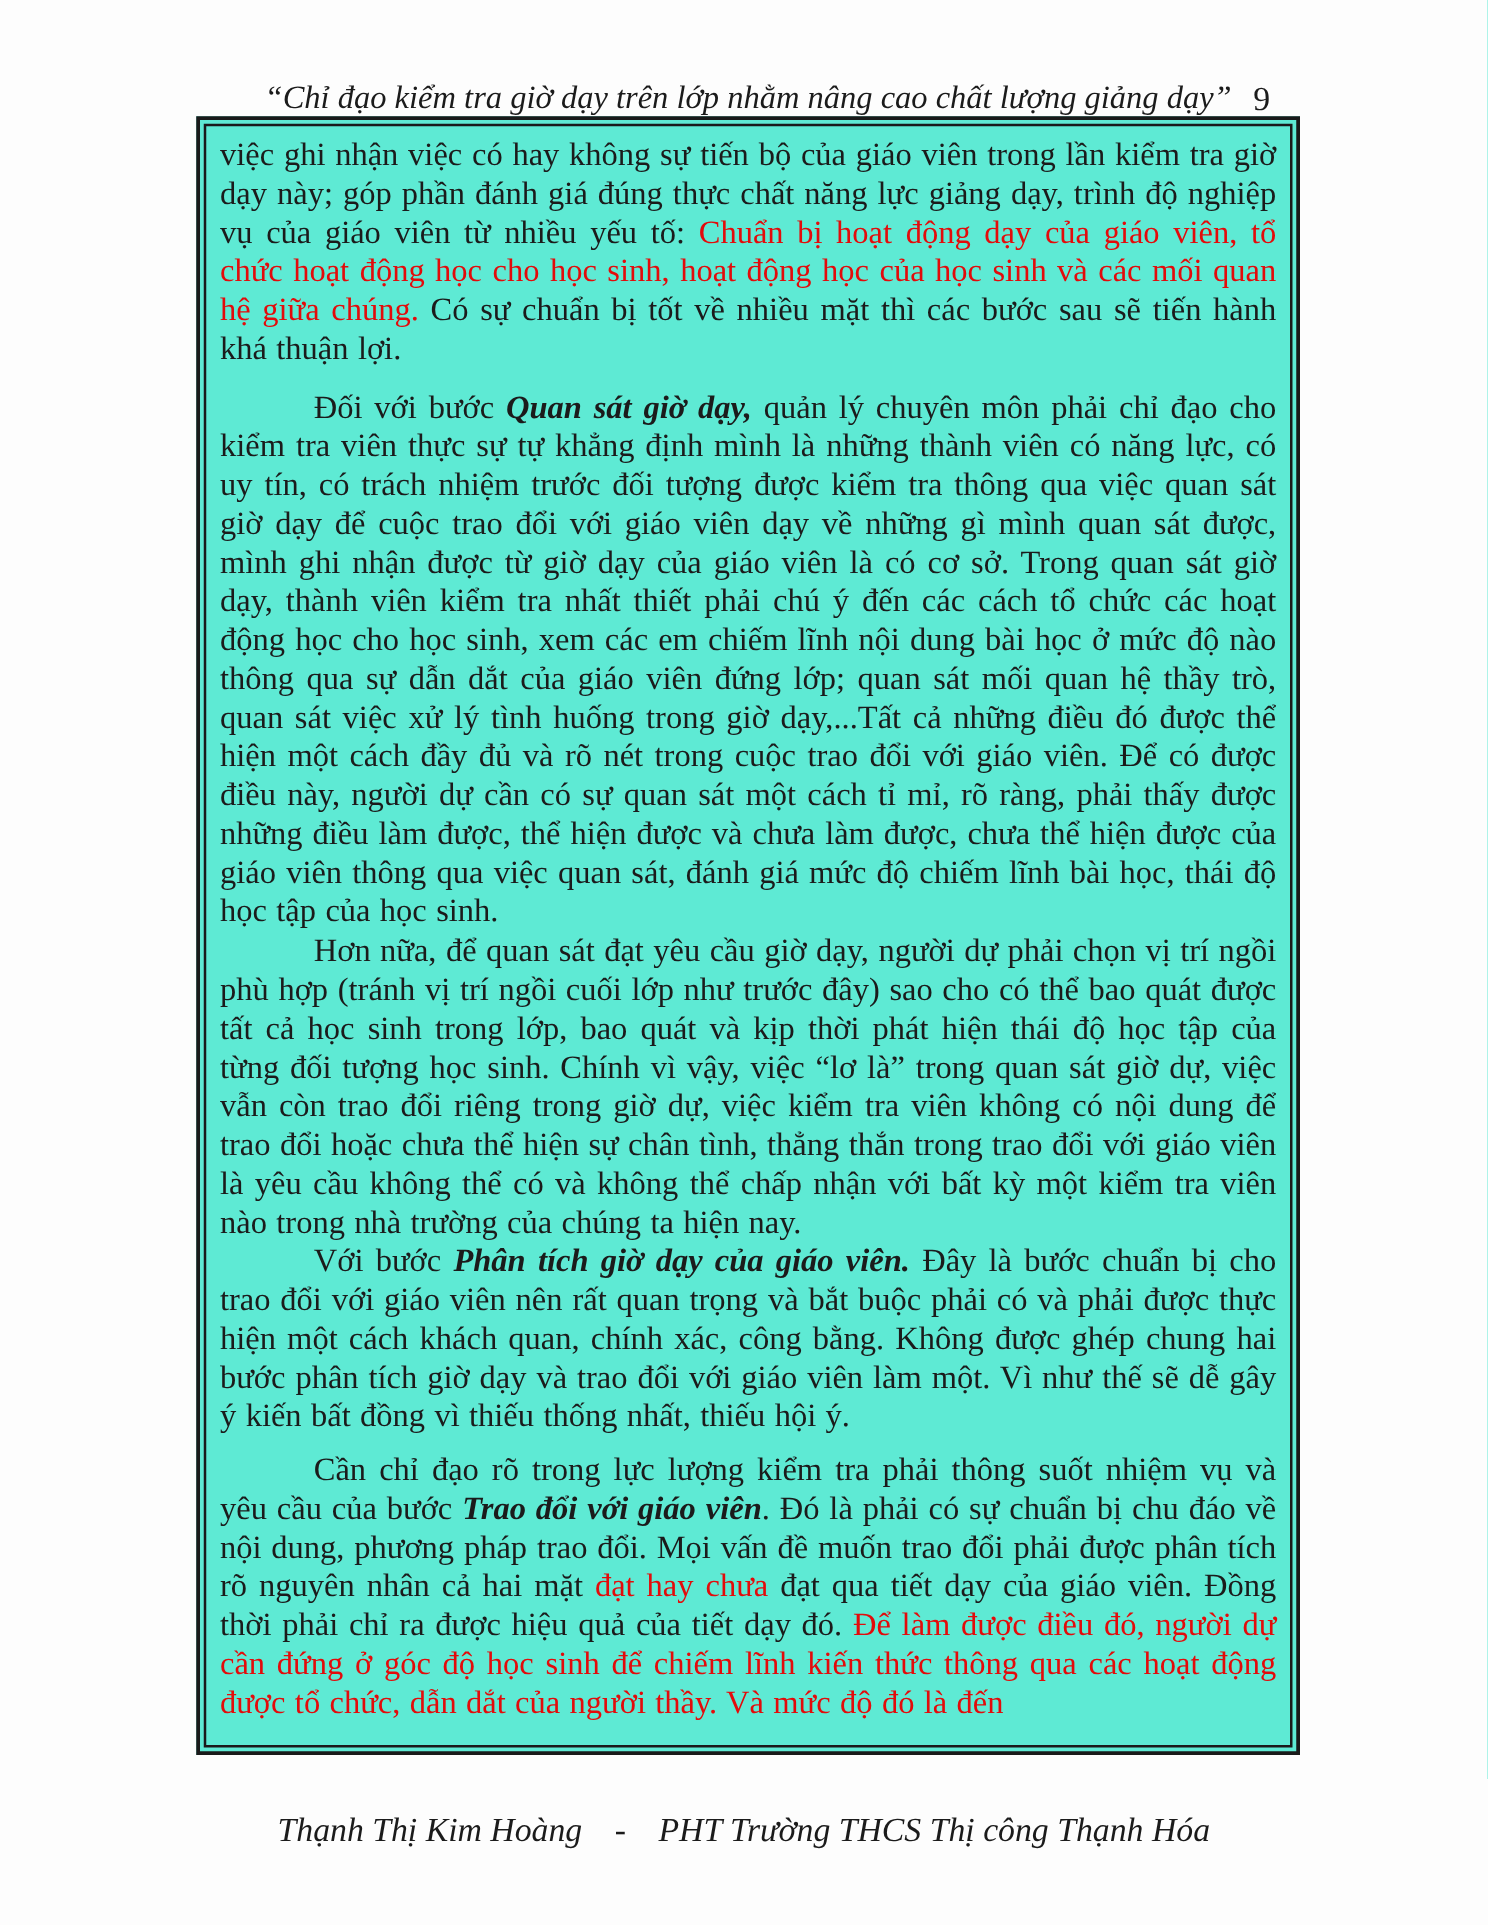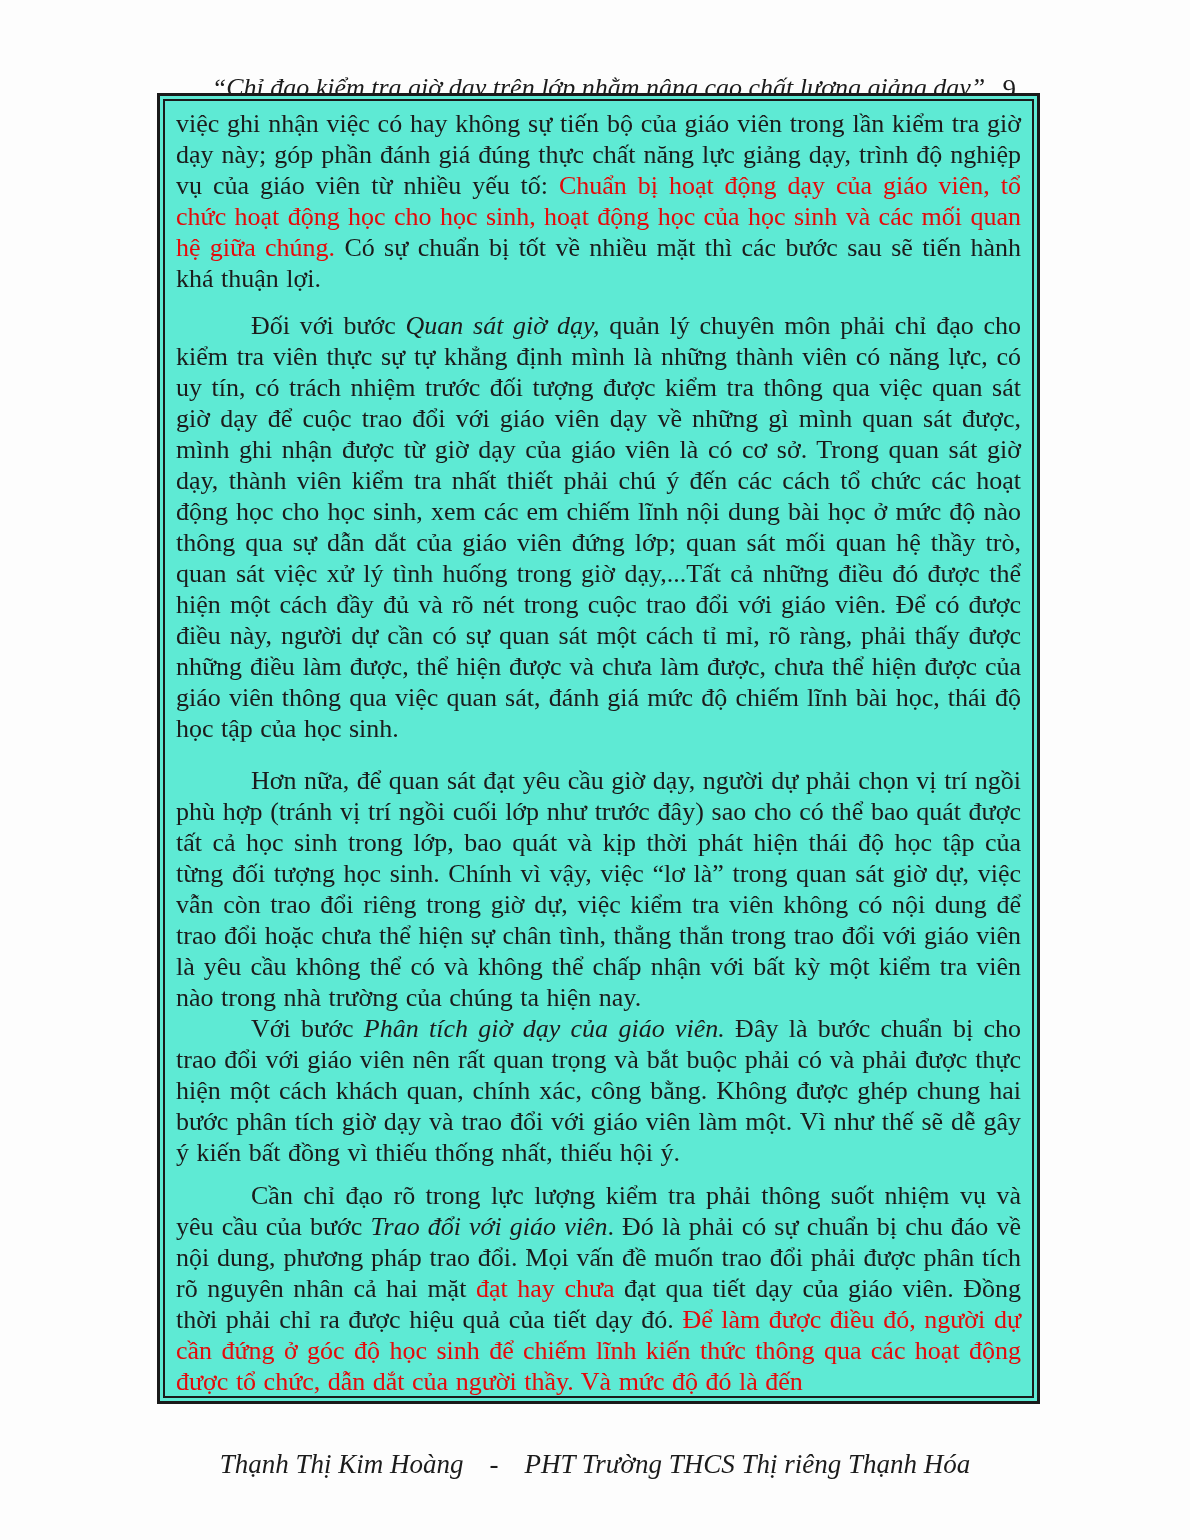--- a/index.html
+++ b/index.html
@@ -11,21 +11,21 @@
     height: 1540px;
     position: relative;
     background: #fdfdfd;
     font-family: "Liberation Serif", serif;
     color: #1b1b1b;
     overflow: hidden;
   }
   
   .page-header {
     position: absolute;
-    top: 72px;
+    top: 62px;
     left: 157px;
     width: 883px;
     text-align: center;
     font-style: italic;
     font-size: 26px;
     line-height: 32px;
     white-space: nowrap;
   }
   .page-header .page-number {
     position: absolute;
@@ -57,25 +57,25 @@
   
   .document-body p.para {
     margin: 0;
     font-size: 26px;
     line-height: 31px;
     text-align: justify;
     word-spacing: 1px;
   }
   .document-body p.para.indent { text-indent: 75px; }
   .document-body p.para:nth-child(2) { margin-top: 16px; }
-  .document-body p.para:nth-child(3) { margin-top: 21px; }
+  .document-body p.para:nth-child(3) { margin-top: 1px; }
   .document-body p.para:nth-child(4) { margin-top: 0; }
   .document-body p.para:nth-child(5) { margin-top: 12px; }
   .run-red { color: var(--emphasis-red, #e30b0b); }
-  .run-bi  { font-weight: normal; font-style: italic; }
+  .run-bi  { font-weight: bold; font-style: italic; }
   .run-i   { }
   
   .page-footer {
     position: absolute;
     top: 1448px;
     left: 0;
     width: 100%;
     text-align: center;
     font-style: italic;
     font-size: 27px;
@@ -101,14 +101,14 @@
         <p class="para"><span>việc ghi nhận việc có hay không sự tiến bộ của giáo viên trong lần kiểm tra giờ dạy này; góp phần đánh giá đúng thực chất năng lực giảng dạy, trình độ nghiệp vụ của giáo viên từ nhiều yếu tố: </span><span class="run-red">Chuẩn bị hoạt động dạy của giáo viên, tổ chức hoạt động học cho học sinh, hoạt động học của học sinh và các mối quan hệ giữa chúng.</span><span> Có sự chuẩn bị tốt về nhiều mặt thì các bước sau sẽ tiến hành khá thuận lợi.</span></p>
         <p class="para indent"><span>Đối với bước </span><span class="run-bi">Quan sát giờ dạy,</span><span> quản lý chuyên môn phải chỉ đạo cho kiểm tra viên thực sự tự khẳng định mình là những thành viên có năng lực, có uy tín, có trách nhiệm trước đối tượng được kiểm tra thông qua việc quan sát giờ dạy để cuộc trao đổi với giáo viên dạy về những gì mình quan sát được, mình ghi nhận được từ giờ dạy của giáo viên là có cơ sở. Trong quan sát giờ dạy, thành viên kiểm tra nhất thiết phải chú ý đến các cách tổ chức các hoạt động học cho học sinh, xem các em chiếm lĩnh nội dung bài học ở mức độ nào thông qua sự dẫn dắt của giáo viên đứng lớp; quan sát mối quan hệ thầy trò, quan sát việc xử lý tình huống trong giờ dạy,...Tất cả những điều đó được thể hiện một cách đầy đủ và rõ nét trong cuộc trao đổi với giáo viên. Để có được điều này, người dự cần có sự quan sát một cách tỉ mỉ, rõ ràng, phải thấy được những điều làm được, thể hiện được và chưa làm được, chưa thể hiện được của giáo viên thông qua việc quan sát, đánh giá mức độ chiếm lĩnh bài học, thái độ học tập của học sinh.</span></p>
         <p class="para indent"><span>Hơn nữa, để quan sát đạt yêu cầu giờ dạy, người dự phải chọn vị trí ngồi phù hợp (tránh vị trí ngồi cuối lớp như trước đây) sao cho có thể bao quát được tất cả học sinh trong lớp, bao quát và kịp thời phát  hiện thái độ học tập của từng đối tượng học sinh. Chính vì vậy, việc “lơ là” trong quan sát giờ dự, việc vẫn còn trao đổi riêng  trong giờ dự, việc kiểm tra viên không có nội dung để trao đổi hoặc chưa thể hiện sự chân tình, thẳng thắn trong trao đổi với giáo viên là yêu cầu không thể có và không thể chấp nhận với bất kỳ một kiểm tra viên nào trong nhà trường của chúng ta hiện nay.</span></p>
         <p class="para indent"><span>Với bước </span><span class="run-bi">Phân tích giờ dạy của giáo viên.</span><span> Đây là bước chuẩn bị cho trao đổi với giáo viên nên rất quan trọng và bắt buộc phải có và phải được thực hiện một cách khách quan, chính xác, công bằng. Không được ghép chung hai bước </span><span class="run-i">phân tích giờ dạy</span><span> và </span><span class="run-i">trao đổi với giáo viên</span><span> làm một. Vì như thế sẽ dễ gây ý kiến bất đồng vì thiếu thống nhất, thiếu hội ý.</span></p>
         <p class="para indent"><span>Cần chỉ đạo rõ trong lực lượng kiểm tra phải thông suốt nhiệm vụ và yêu cầu của bước </span><span class="run-bi">Trao đổi với giáo viên</span><span>. Đó là phải có sự chuẩn bị chu đáo về nội dung, phương pháp trao đổi. Mọi vấn đề muốn trao đổi phải được phân tích rõ nguyên nhân cả hai mặt </span><span class="run-red">đạt hay chưa</span><span> đạt qua tiết dạy của giáo viên. Đồng thời phải chỉ ra được hiệu quả của tiết dạy đó. </span><span class="run-red">Để làm được điều đó, người dự cần đứng ở góc độ học sinh để chiếm lĩnh kiến thức thông qua các hoạt động được tổ chức, dẫn dắt của người thầy. Và mức độ đó là đến</span></p>
       </div>
   </div>
 </div>
 
 <div class="page-footer">
-  <span>Thạnh Thị Kim Hoàng</span><span class="footer-separator">-</span><span>PHT Trường THCS Thị riêng Thạnh Hóa</span>
+  <span>Thạnh Thị Kim Hoàng</span><span class="footer-separator">-</span><span>PHT Trường THCS Thị công Thạnh Hóa</span>
 </div>
 
 </body></html>

